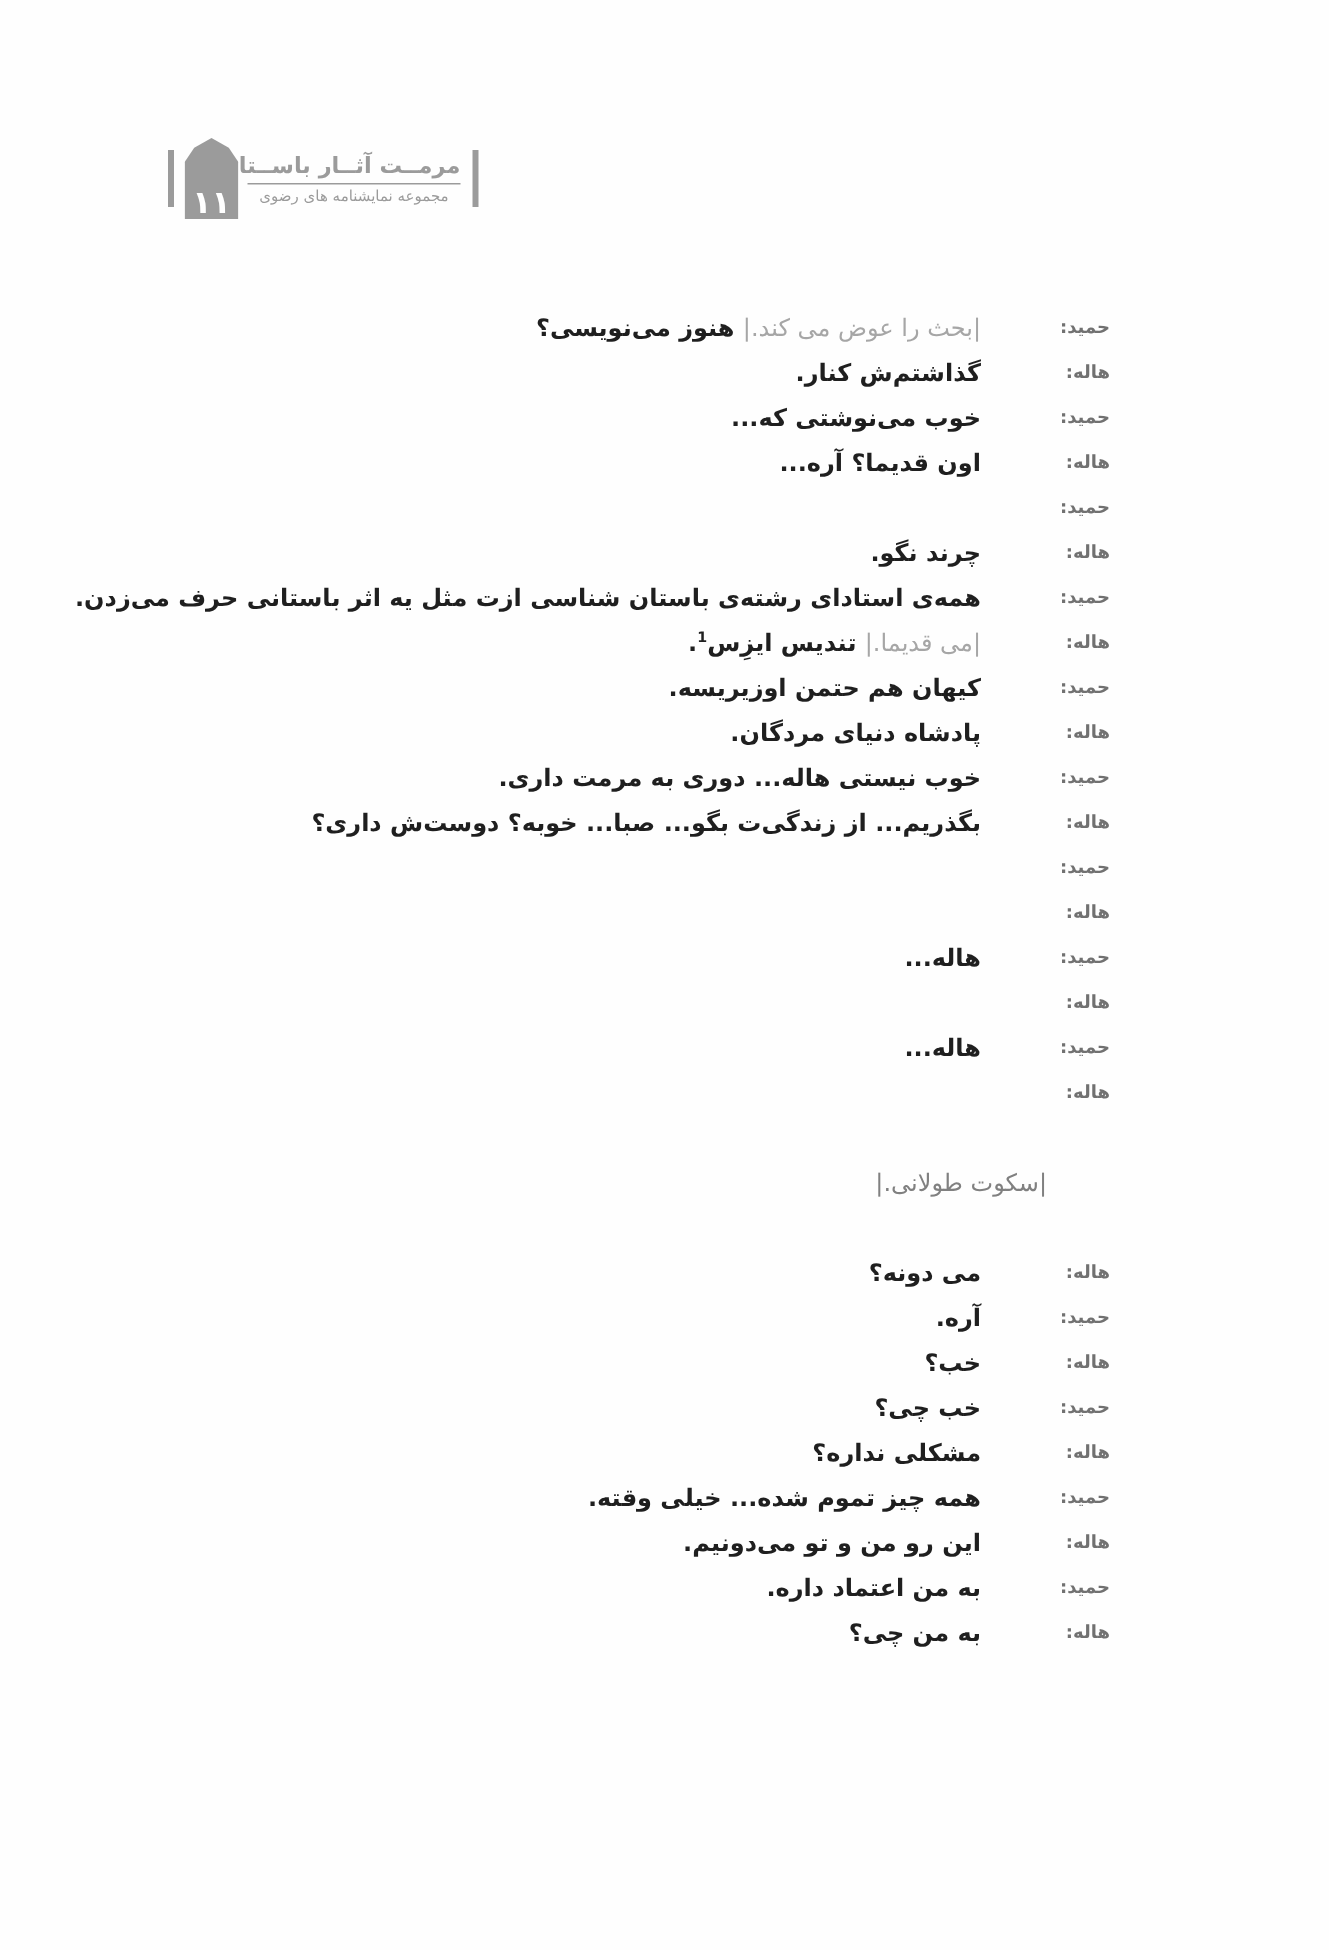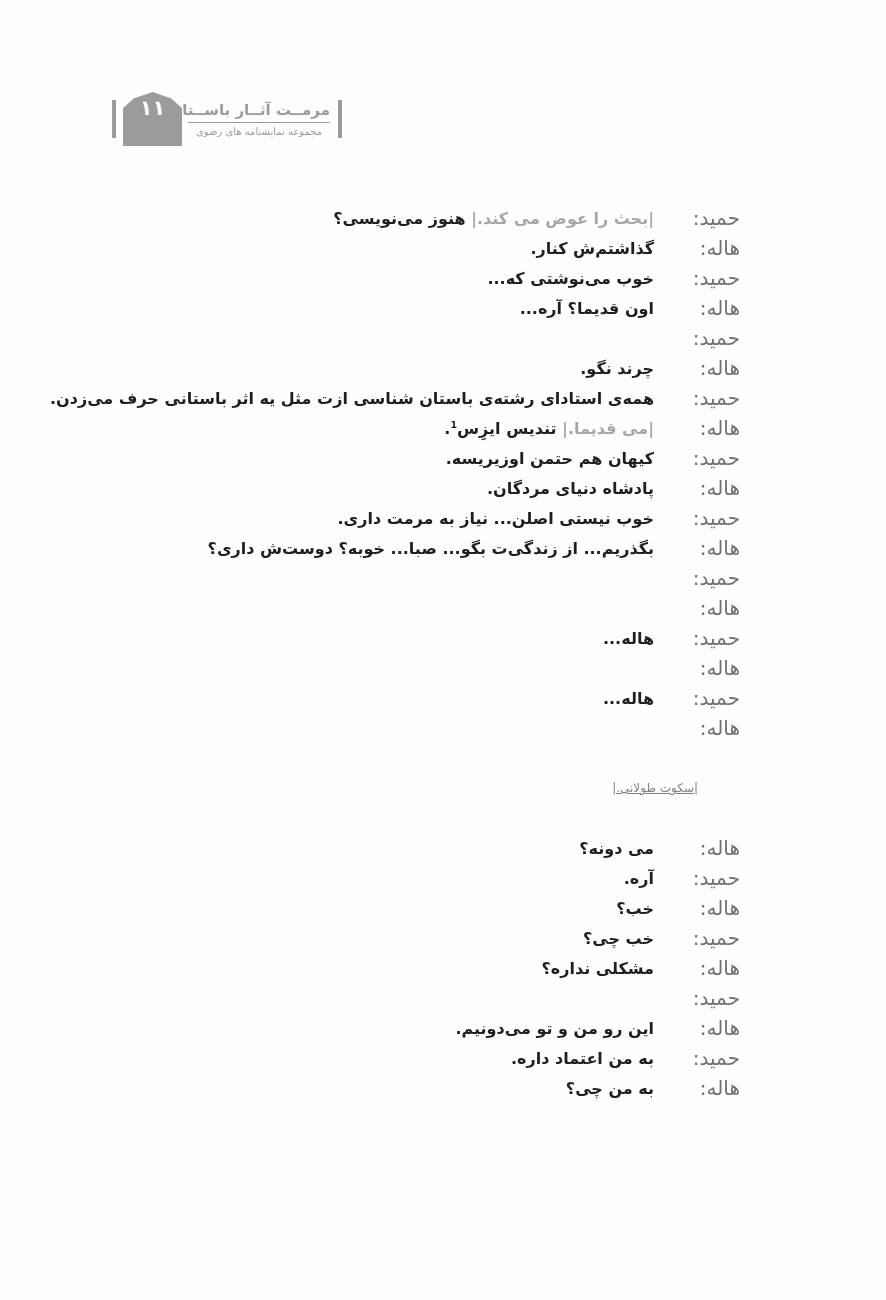--- a/index.html
+++ b/index.html
@@ -28,27 +28,27 @@
     align-items:center;
     direction:ltr;
     color:var(--logo);
   }
   .logo .vbar{
     width:4px;
     height:38px;
     background:var(--logo);
   }
   .dome{
-    width:59px;
+    width:36px;
     height:54px;
     margin:0 6px 0 7px;
     background:var(--logo);
     clip-path:polygon(50% 0%,82% 12%,100% 30%,100% 100%,0% 100%,0% 30%,18% 12%);
     display:flex;
-    align-items:flex-start;
+    align-items:flex-end;
     justify-content:center;
   }
   .dome .issue{
     color:#ffffff;
     font-size:21px;
     font-weight:bold;
     line-height:1;
     padding-top:6px;
   }
   .logo-text{
@@ -82,50 +82,49 @@
   }
   .line{
     display:flex;
     align-items:center;
     height:30px;
     white-space:nowrap;
   }
   .speaker{
     flex:0 0 86px;
     color:var(--speaker);
-    font-weight:normal;
-    font-size:20px;
+    font-weight:bold;
+    font-size:12px;
   }
   .utterance{
     flex:0 0 auto;
     color:var(--ink);
     font-weight:bold;
     font-size:16px;
   }
   .direction{
     color:var(--direction);
-    font-weight:bold;
+    font-weight:normal;
   }
   sup.footnote-marker{
     font-size:9.5px;
     font-weight:bold;
     color:var(--ink);
     vertical-align:super;
     line-height:0;
   }
   .spacer{height:30px;}
   .solo-direction{
     height:30px;
     display:flex;
     align-items:center;
     padding-right:42px;
     color:var(--solo-direction);
-    font-size:12px;
+    font-size:16px;
     font-weight:normal;
-    text-decoration:underline;
   }
 </style>
 </head>
 <body>
 
 <div class="logo">
   <div class="vbar"></div>
   <div class="dome">
     <span class="issue">۱۱</span>
   </div>
@@ -172,21 +171,21 @@
       <div class="line">
         <span class="speaker">حمید:</span>
         <span class="utterance"><span class="speech">کیهان هم حتمن اوزیریسه.</span></span>
       </div>
       <div class="line">
         <span class="speaker">هاله:</span>
         <span class="utterance"><span class="speech">پادشاه دنیای مردگان.</span></span>
       </div>
       <div class="line">
         <span class="speaker">حمید:</span>
-        <span class="utterance"><span class="speech">خوب نیستی اصلن... نیاز به مرمت داری.</span></span>
+        <span class="utterance"><span class="speech">خوب نیستی هاله... دوری به مرمت داری.</span></span>
       </div>
       <div class="line">
         <span class="speaker">هاله:</span>
         <span class="utterance"><span class="speech">بگذریم... از زندگی‌ت بگو... صبا... خوبه؟ دوست‌ش داری؟</span></span>
       </div>
       <div class="line">
         <span class="speaker">حمید:</span>
       </div>
       <div class="line">
         <span class="speaker">هاله:</span>
@@ -225,20 +224,21 @@
       <div class="line">
         <span class="speaker">حمید:</span>
         <span class="utterance"><span class="speech">خب چی؟</span></span>
       </div>
       <div class="line">
         <span class="speaker">هاله:</span>
         <span class="utterance"><span class="speech">مشکلی نداره؟</span></span>
       </div>
       <div class="line">
         <span class="speaker">حمید:</span>
+        <span class="utterance"><span class="speech">همه چیز تموم شده... خیلی وقته.</span></span>
       </div>
       <div class="line">
         <span class="speaker">هاله:</span>
         <span class="utterance"><span class="speech">این رو من و تو می‌دونیم.</span></span>
       </div>
       <div class="line">
         <span class="speaker">حمید:</span>
         <span class="utterance"><span class="speech">به من اعتماد داره.</span></span>
       </div>
       <div class="line">

